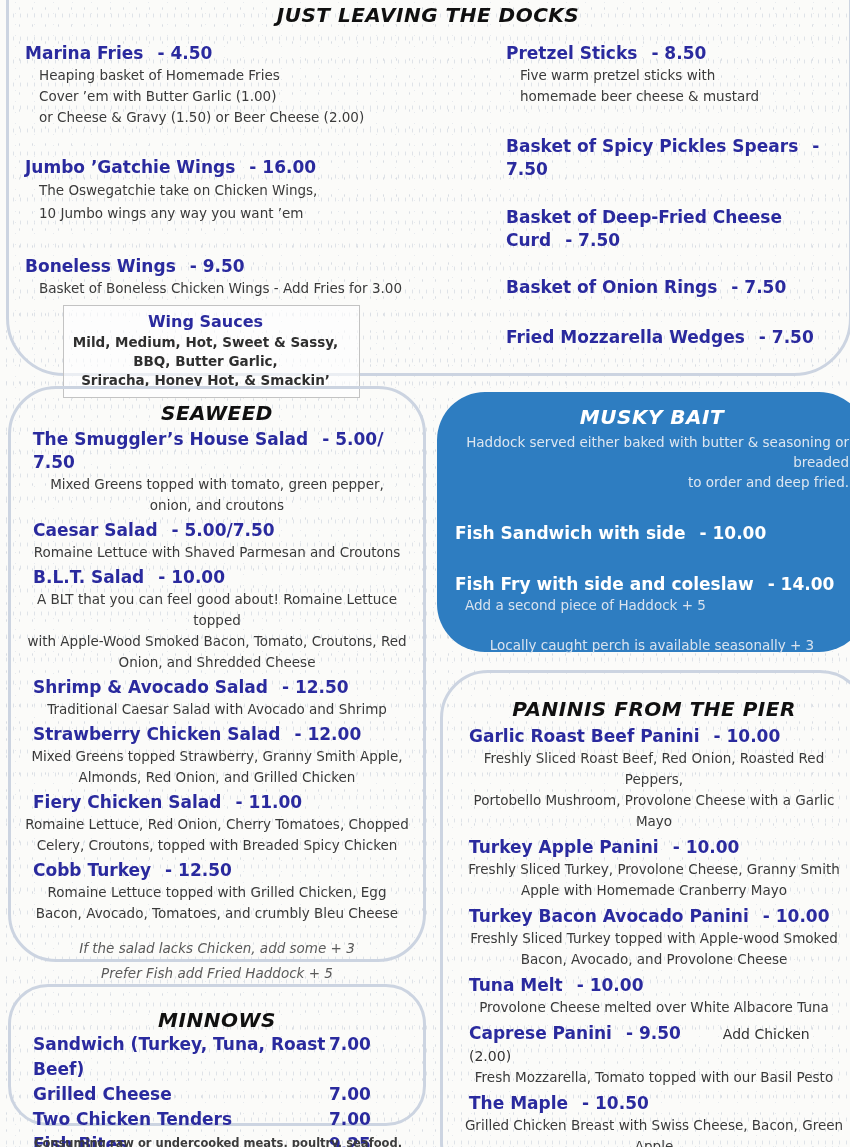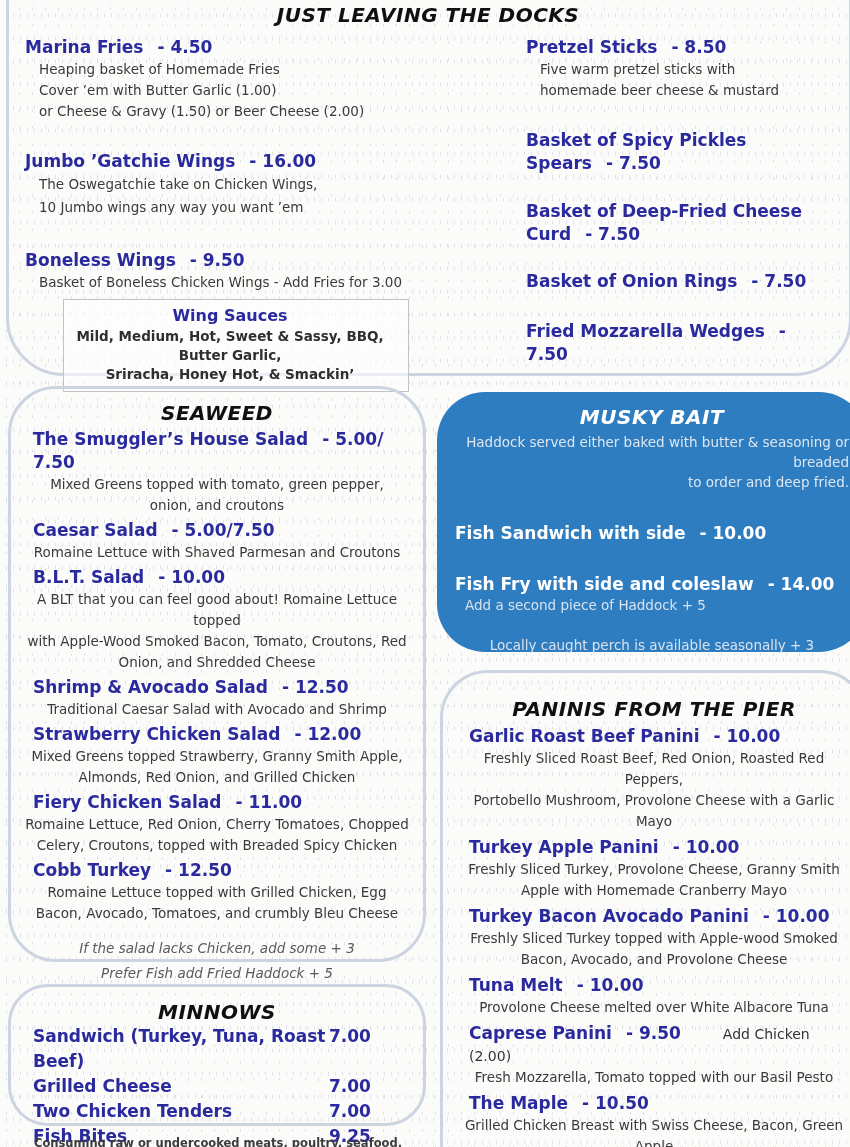--- a/index.html
+++ b/index.html
@@ -18,26 +18,26 @@
   .sec-title{font-size:20px;font-weight:900;font-style:italic;letter-spacing:.5px;
     color:#101010;text-align:center;line-height:24px;}
   .item-name{color:#2a2a9e;font-weight:bold;font-size:17px;}
   .item-price{color:#2a2a9e;font-weight:bold;font-size:17px;margin-left:14px;}
   .nameline{line-height:22px;}
   .desc{color:#3a3a3a;font-size:13.5px;line-height:21px;}
   .indent{margin-left:14px;}
 
   
   #box-docks{left:6px;top:-58px;width:846px;height:434px;border-radius:58px;padding:58px 18px 0 16px;}
-  .docks-cols{display:flex;margin-top:9px;gap:20px;}
+  .docks-cols{display:flex;margin-top:15px;}
   .col-left{width:445px;}
   .col-right{flex:1;padding-left:36px;}
   .gap28{margin-top:28px;} .gap30{margin-top:30px;} .gap25{margin-top:25px;}
   .gap24{margin-top:24px;} .gap27{margin-top:27px;}
-  .wing-box{margin:6px 0 0 38px;width:346px;border:1px solid #c3c3c3;background:rgba(255,255,255,.6);
+  .wing-box{margin:6px 0 0 38px;width:297px;border:1px solid #c3c3c3;background:rgba(255,255,255,.6);
     padding:5px 18px 7px 6px;box-sizing:border-box;}
   .wing-title{color:#2a2a9e;font-weight:bold;font-size:16px;text-align:center;line-height:22px;}
   .wing-text{color:#2f2f2f;font-weight:bold;font-size:13.5px;line-height:19px;text-align:center;}
 
   
   #box-seaweed{left:8px;top:386px;width:418px;height:576px;border-radius:48px;padding:12px 8px 0 8px;}
   .sw-item{margin-top:3px;}
   .sw-desc{color:#3a3a3a;font-size:13.5px;line-height:21px;text-align:center;}
   .sw-note{color:#5a5a5a;font-style:italic;font-size:13.5px;line-height:25px;text-align:center;}
   #box-seaweed .nameline{margin-left:14px;}
@@ -53,21 +53,21 @@
   .musky-note{color:#d8e2ee;font-size:13.5px;text-align:center;margin-top:22px;}
 
   
   #box-paninis{left:440px;top:670px;width:428px;height:520px;border-radius:48px;padding:16px 14px 0 14px;}
   .pn-item{margin-top:4px;}
   .pn-desc{color:#3a3a3a;font-size:13.5px;line-height:21px;text-align:center;}
   .pn-extra{color:#333;font-size:14px;font-weight:normal;margin-left:42px;}
   #box-paninis .nameline{margin-left:12px;}
 
   
-  #box-minnows{left:8px;top:984px;width:418px;height:142px;border-radius:40px;padding:13px 22px 0 22px;}
+  #box-minnows{left:8px;top:984px;width:418px;height:142px;border-radius:40px;padding:21px 22px 0 22px;}
   .mn-row{display:flex;line-height:25px;}
   .mn-name{flex:1;color:#2a2a9e;font-weight:bold;font-size:17px;}
   .mn-price{width:72px;color:#2a2a9e;font-weight:bold;font-size:17px;}
 
   #disclaimer{position:absolute;left:18px;top:1136px;width:400px;text-align:center;
     color:#3c3c3c;font-size:11.5px;font-weight:bold;}
 </style>
 </head>
 <body>
 

